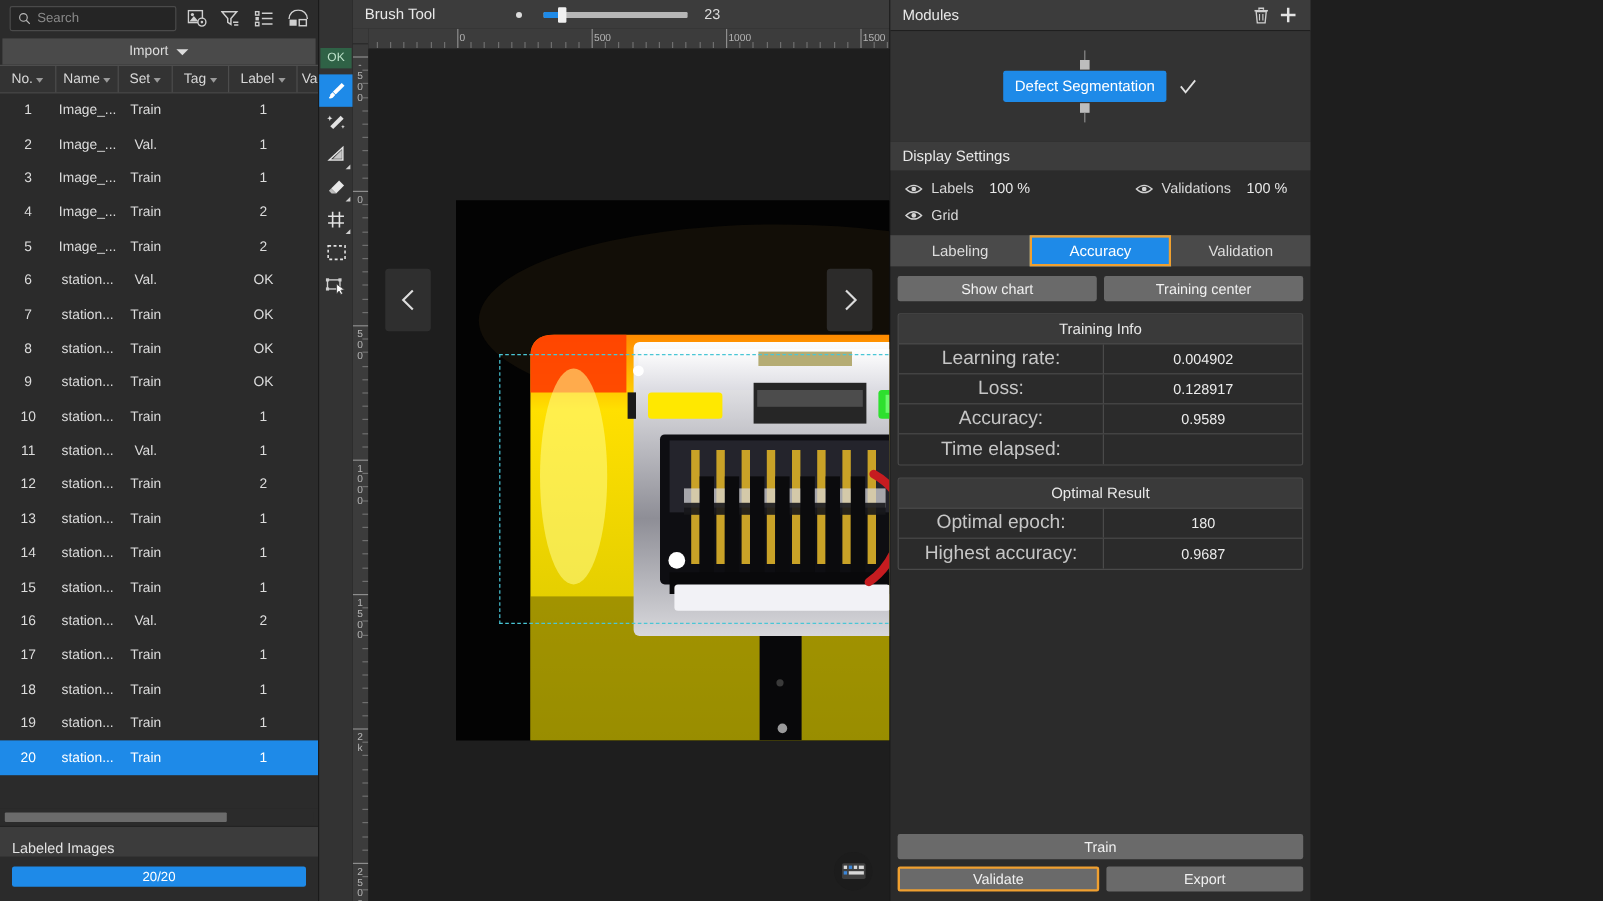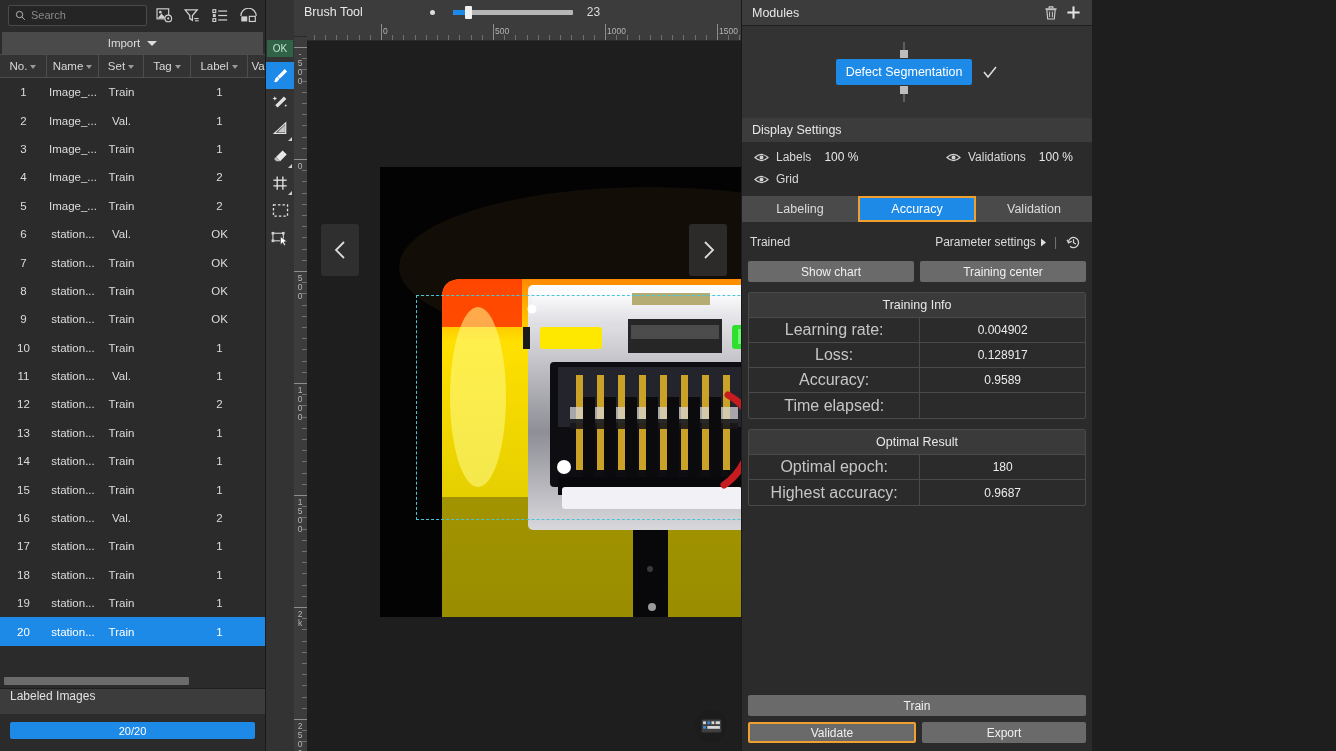--- a/index.html
+++ b/index.html
@@ -79,21 +79,21 @@
   .cell { display: flex; align-items: center; justify-content: center;
           overflow: hidden; white-space: nowrap; }
 
   .hscroll-wrap { height: 14px; background: #2b2b2b; padding: 3px 4px; }
   .hscroll-track { height: 8px; background: #2b2b2b; position: relative; }
   .hscroll-thumb {
     position: absolute; left: 0; top: 0; height: 8px; width: 72%;
     background: #6b6b6b; border-radius: 1px; cursor: pointer;
   }
   .labeled-header {
-    height: 26px; background: #3c3c3c; display: flex; align-items: flex-start;
+    height: 26px; background: #3c3c3c; display: flex; align-items: flex-end;
     padding-left: 10px; font-size: 12px; color: #e2e2e2;
     border-top: 1px solid #1f1f1f;
   }
   .progress-zone { height: 37px; background: #2b2b2b; padding: 8px 10px 0 10px; }
   .progress-bar {
     height: 17px; background: #1e8ae8; border-radius: 2px;
     display: flex; align-items: center; justify-content: center;
     font-size: 11px; color: #ffffff;
   }
 
@@ -973,38 +973,20 @@
         <span class="disp-label">Grid</span>
       </div>
     </div>
 
     <div class="tabs" id="tabs">
         <div class="tab">Labeling</div>
         <div class="tab active">Accuracy</div>
         <div class="tab">Validation</div>
       </div>
 
-    <div class="trained-row">
-      <span>Trained</span>
-      <span class="sp"></span>
-      <span class="param-link">
-        <span>Parameter settings</span>
-        <svg width="7" height="9" viewBox="0 0 7 9">
-          <polygon points="1,0.5 6,4.5 1,8.5" fill="#dcdcdc"></polygon>
-        </svg>
-      </span>
-      <span class="sep">|</span>
-      <span class="icon-btn" style="width:18px;flex:0 0 18px;">
-        <svg width="15" height="15" viewBox="0 0 16 16">
-          <path d="M2.6 8 A5.4 5.4 0 1 1 4.3 12" fill="none" stroke="#d6d6d6" stroke-width="1.3"></path>
-          <polyline points="1,5 2.8,8.4 6.2,6.6" fill="none" stroke="#d6d6d6" stroke-width="1.3"></polyline>
-          <polyline points="8,4.6 8,8.2 10.6,9.6" fill="none" stroke="#d6d6d6" stroke-width="1.3"></polyline>
-        </svg>
-      </span>
-    </div>
 
     <div class="btn-row">
       <div class="btn">Show chart</div>
       <div class="btn">Training center</div>
     </div>
 
     <div class="info-table">
       <div class="info-title">Training Info</div>
       <div id="training-info-rows">
           <div class="info-row">

